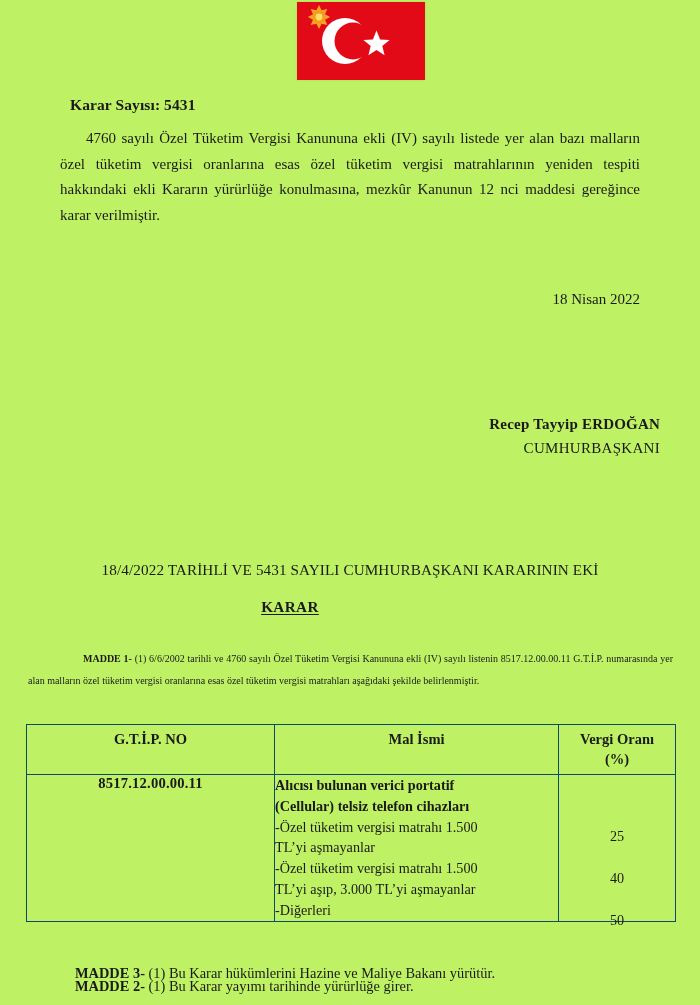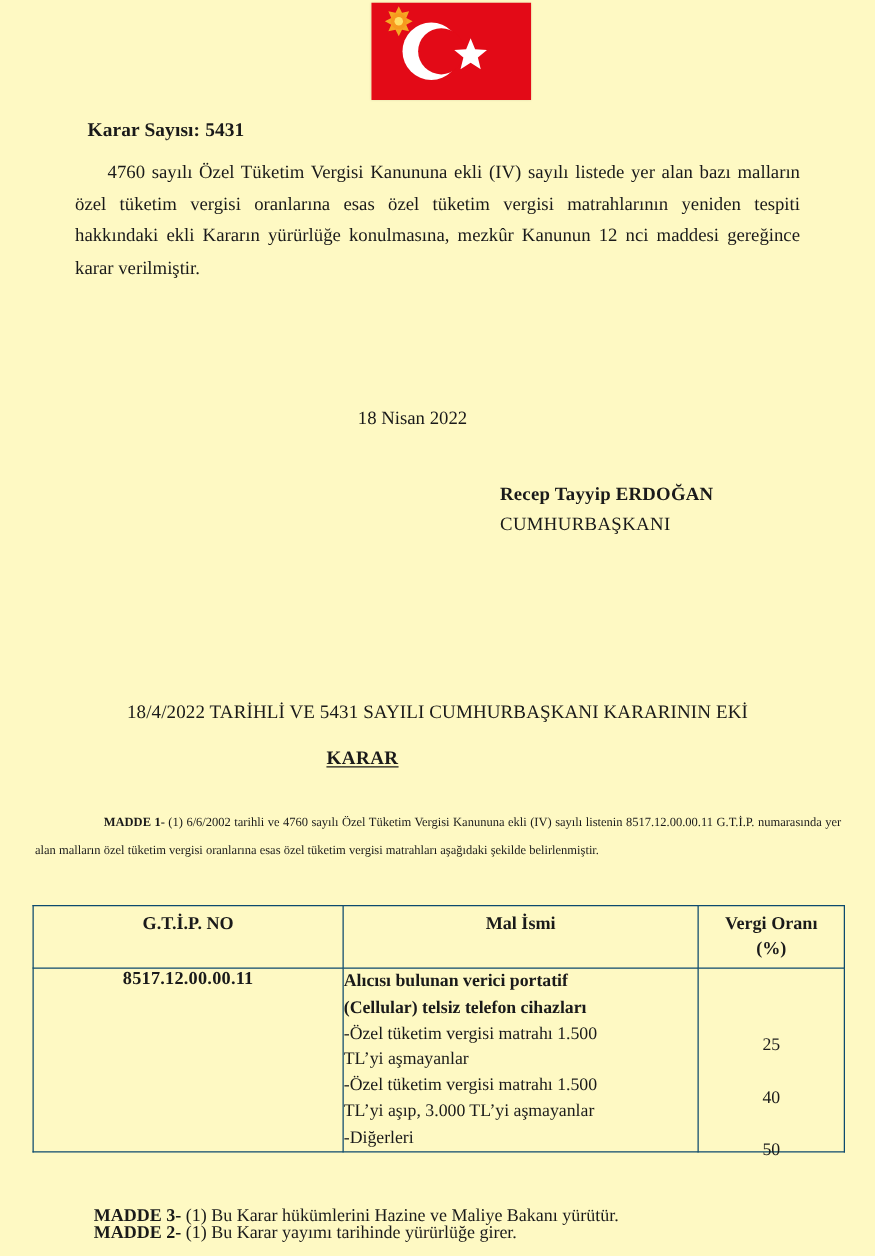--- a/index.html
+++ b/index.html
@@ -15,21 +15,21 @@
     overflow: hidden;
     font-family: "Liberation Serif", "DejaVu Serif", serif;
     color: #1a1a1a;
     -webkit-font-smoothing: antialiased;
   }
 
   .page {
     position: relative;
     width: 700px;
     height: 1005px;
-    background: #fef9c3;
+    background: #bef264;
     box-sizing: border-box;
   }
 
   
   .flag-wrap {
     position: absolute;
     left: 297px;
     top: 2px;
     width: 128px;
     height: 78px;
@@ -61,33 +61,32 @@
     text-align: justify;
     text-indent: 26px;
     text-justify: inter-word;
   }
 
   .date-line {
     position: absolute;
     left: 0;
     top: 291px;
     width: 700px;
-    text-align: center;
+    text-align: right;
     font-size: 15px;
-    padding-right: 40px;
+    padding-right: 60px;
     box-sizing: border-box;
-    margin-top: 36px;
   }
 
   .signature {
     position: absolute;
     left: 400px;
-    top: 384px;
+    top: 412px;
     width: 260px;
-    text-align: left;
+    text-align: right;
     font-size: 15px;
     line-height: 24px;
   }
   .signature .name {
     font-weight: bold;
     display: block;
     letter-spacing: 0.2px;
   }
   .signature .role {
     display: block;

